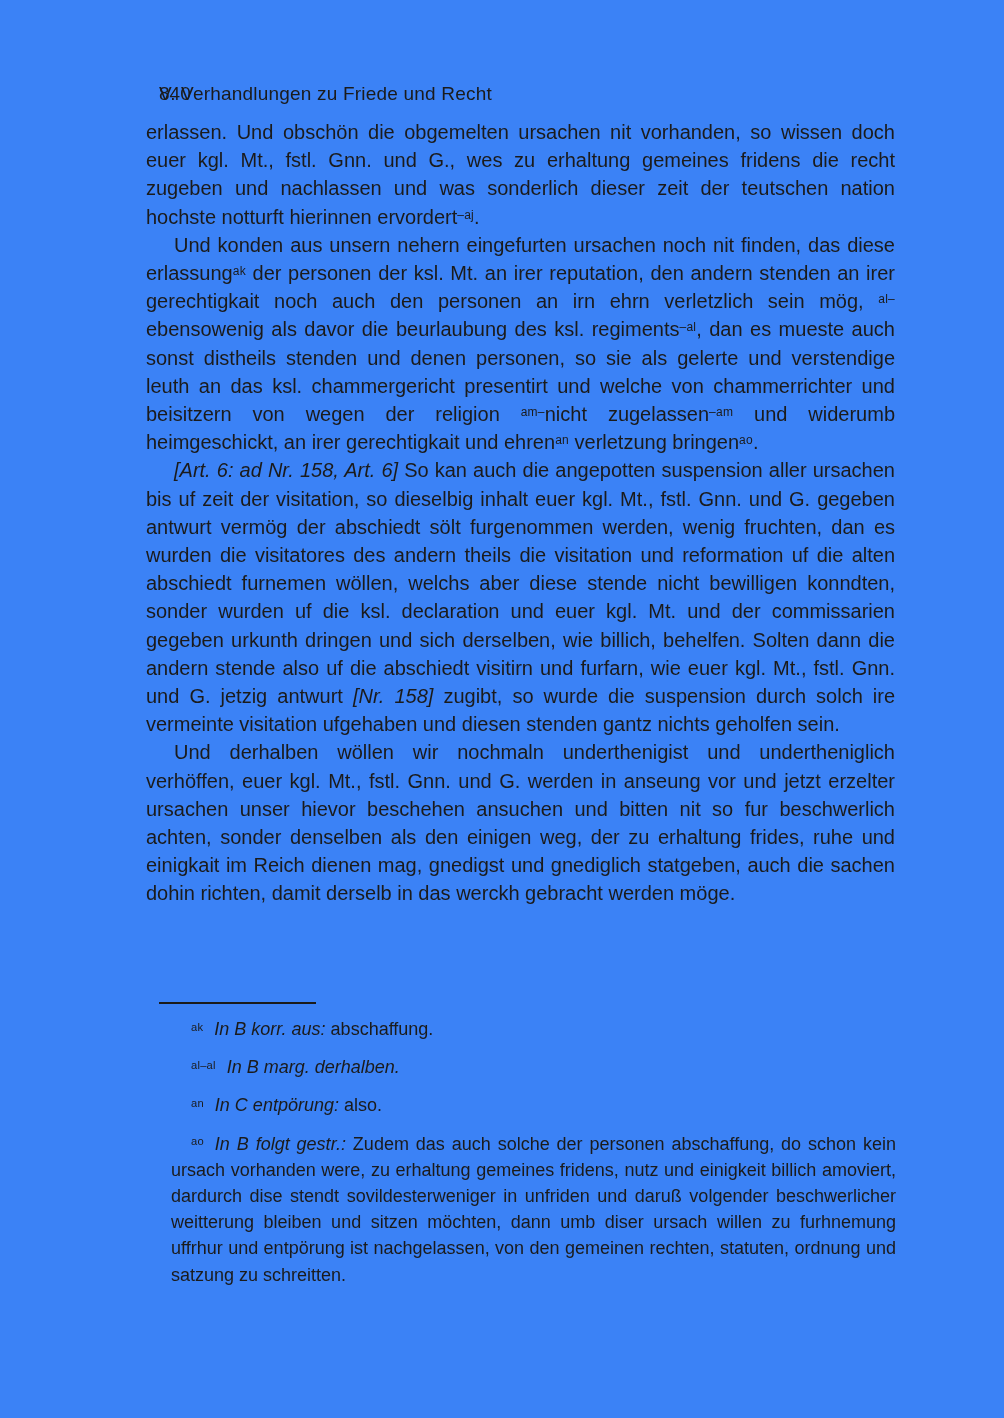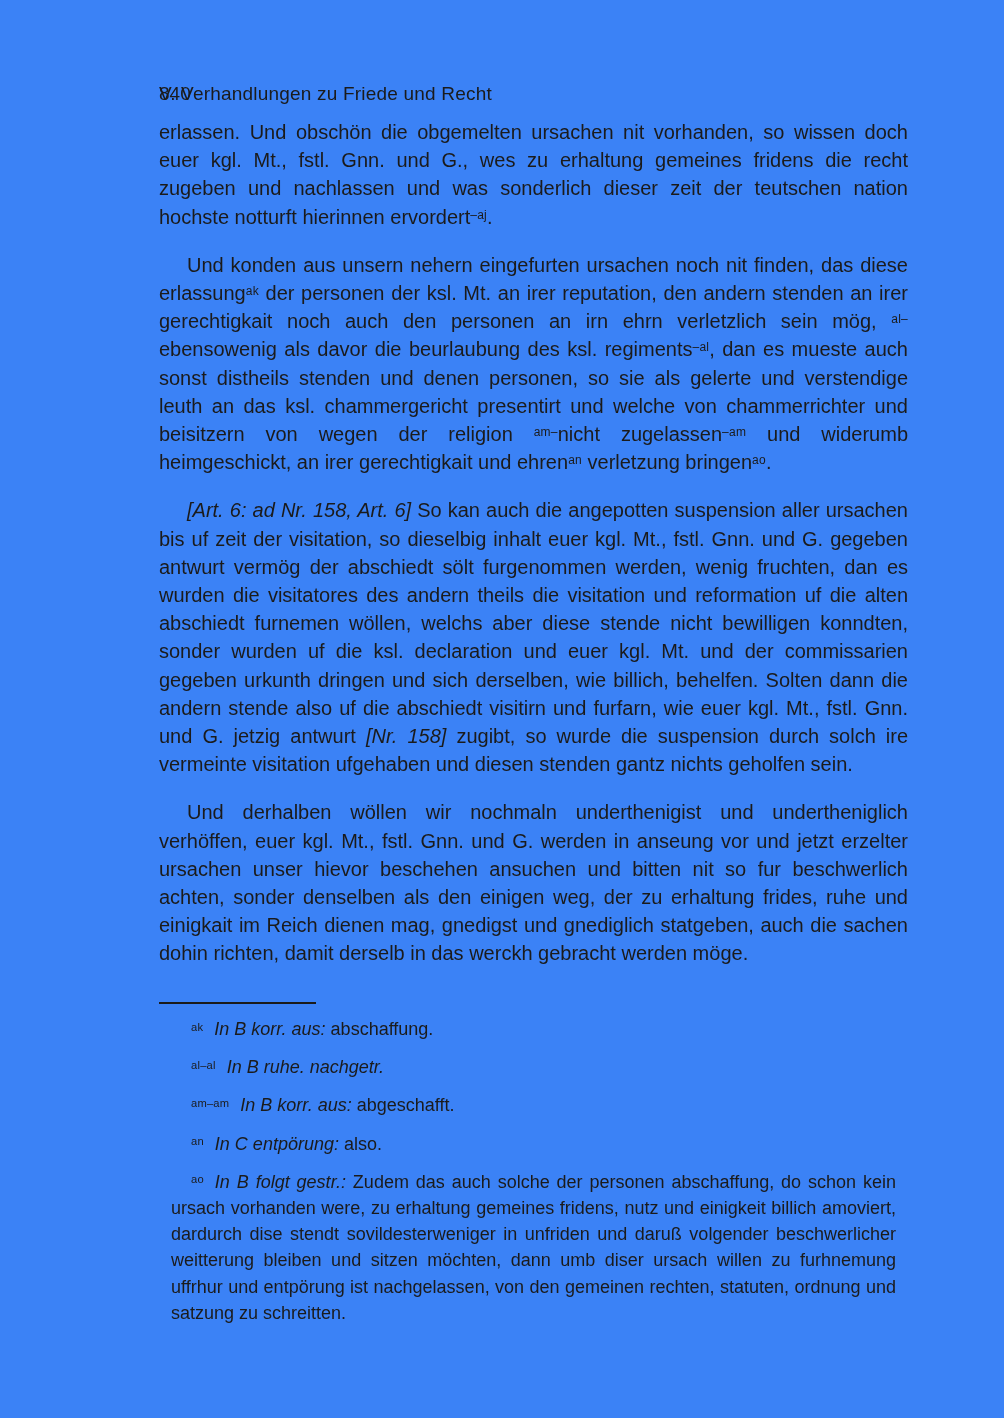--- a/index.html
+++ b/index.html
@@ -17,28 +17,28 @@
     position: absolute;
     left: 159px; top: 82px;
     width: 749px; height: 24px;
     font-size: 19px; line-height: 24px;
   }
   .page-num { position: absolute; left: 0; top: 0; }
   .run-title { display: block; text-align: left; letter-spacing: 0.2px; }
   
   .body-text {
     position: absolute;
-    left: 159px; top: 118px;
+    left: 146px; top: 118px;
     width: 749px;
     font-size: 20px;
     line-height: 28.2px;
     text-align: justify;
   }
   .body-text p { margin: 0; }
-  .body-text p.ind { text-indent: 28px; margin-top: 20px; }
+  .body-text p.ind { text-indent: 28px; }
   em { font-style: italic; }
   sup.note-ref {
     font-size: 0.60em;
     line-height: 0;
     vertical-align: 0.38em;
     letter-spacing: 0.02em;
   }
   
   .footnotes {
     position: absolute;
@@ -79,20 +79,19 @@
       <p><span>erlassen. Und obschön die obgemelten ursachen nit vorhanden, so wissen doch euer kgl. Mt., fstl. Gnn. und G., wes zu erhaltung gemeines fridens die recht zugeben und nachlassen und was sonderlich dieser zeit der teutschen nation hochste notturft hierinnen ervordert</span><sup class="note-ref">–aj</sup><span>.</span></p>
       <p class="ind"><span>Und konden aus unsern nehern eingefurten ursachen noch nit finden, das diese erlassung</span><sup class="note-ref">ak</sup><span> der personen der ksl. Mt. an irer reputation, den andern stenden an irer gerechtigkait noch auch den personen an irn ehrn verletzlich sein mög, </span><sup class="note-ref">al–</sup><span>ebensowenig als davor die beurlaubung des ksl. regiments</span><sup class="note-ref">–al</sup><span>, dan es mueste auch sonst distheils stenden und denen personen, so sie als gelerte und verstendige leuth an das ksl. chammergericht presentirt und welche von chammerrichter und beisitzern von wegen der religion </span><sup class="note-ref">am–</sup><span>nicht zugelassen</span><sup class="note-ref">–am</sup><span> und widerumb heimgeschickt, an irer gerechtigkait und ehren</span><sup class="note-ref">an</sup><span> verletzung bringen</span><sup class="note-ref">ao</sup><span>.</span></p>
       <p class="ind"><em>[Art. 6: ad Nr. 158, Art. 6]</em><span> So kan auch die angepotten suspension aller ursachen bis uf zeit der visitation, so dieselbig inhalt euer kgl. Mt., fstl. Gnn. und G. gegeben antwurt vermög der abschiedt sölt furgenommen werden, wenig fruchten, dan es wurden die visitatores des andern theils die visitation und reformation uf die alten abschiedt furnemen wöllen, welchs aber diese stende nicht bewilligen konndten, sonder wurden uf die ksl. declaration und euer kgl. Mt. und der commissarien gegeben urkunth dringen und sich derselben, wie billich, behelfen. Solten dann die andern stende also uf die abschiedt visitirn und furfarn, wie euer kgl. Mt., fstl. Gnn. und G. jetzig antwurt </span><em>[Nr. 158]</em><span> zugibt, so wurde die suspension durch solch ire vermeinte visitation ufgehaben und diesen stenden gantz nichts geholfen sein.</span></p>
       <p class="ind"><span>Und derhalben wöllen wir nochmaln underthenigist und undertheniglich verhöffen, euer kgl. Mt., fstl. Gnn. und G. werden in anseung vor und jetzt erzelter ursachen unser hievor beschehen ansuchen und bitten nit so fur beschwerlich achten, sonder denselben als den einigen weg, der zu erhaltung frides, ruhe und einigkait im Reich dienen mag, gnedigst und gnediglich statgeben, auch die sachen dohin richten, damit derselb in das werckh gebracht werden möge.</span></p>
     </main>
 
   <section class="footnotes">
     <div class="fn-rule"></div>
     <div id="fn-list">
         <p><sup class="fn-marker">ak</sup><em>In B korr. aus:</em><span> abschaffung.</span></p>
-        <p><sup class="fn-marker">al–al</sup><em>In B ruhe. nachgetr.</em></p>
-        <p><sup class="fn-marker">am–am</sup><em>In B korr. aus:</em><span> abgeschafft.</span></p>
+        <p><sup class="fn-marker">al–al</sup><em>In B marg. derhalben.</em></p>
         <p><sup class="fn-marker">an</sup><em>In C entpörung:</em><span> also.</span></p>
         <p><sup class="fn-marker">ao</sup><em>In B folgt gestr.:</em><span> Zudem das auch solche der personen abschaffung, do schon kein ursach vorhanden were, zu erhaltung gemeines fridens, nutz und einigkeit billich amoviert, dardurch dise stendt sovildesterweniger in unfriden und daruß volgender beschwerlicher weitterung bleiben und sitzen möchten, dann umb diser ursach willen zu furhnemung uffrhur und entpörung ist nachgelassen, von den gemeinen rechten, statuten, ordnung und satzung zu schreitten.</span></p>
       </div>
   </section>
 
 </div>
 
 </body></html>

